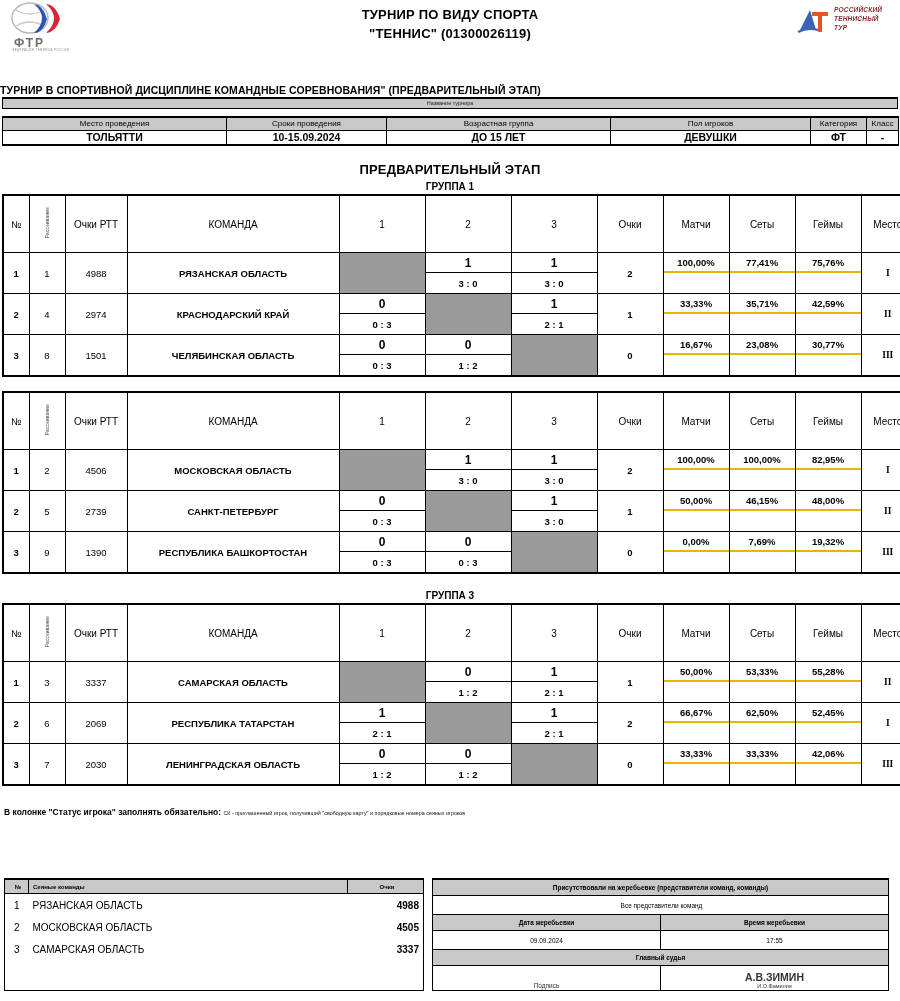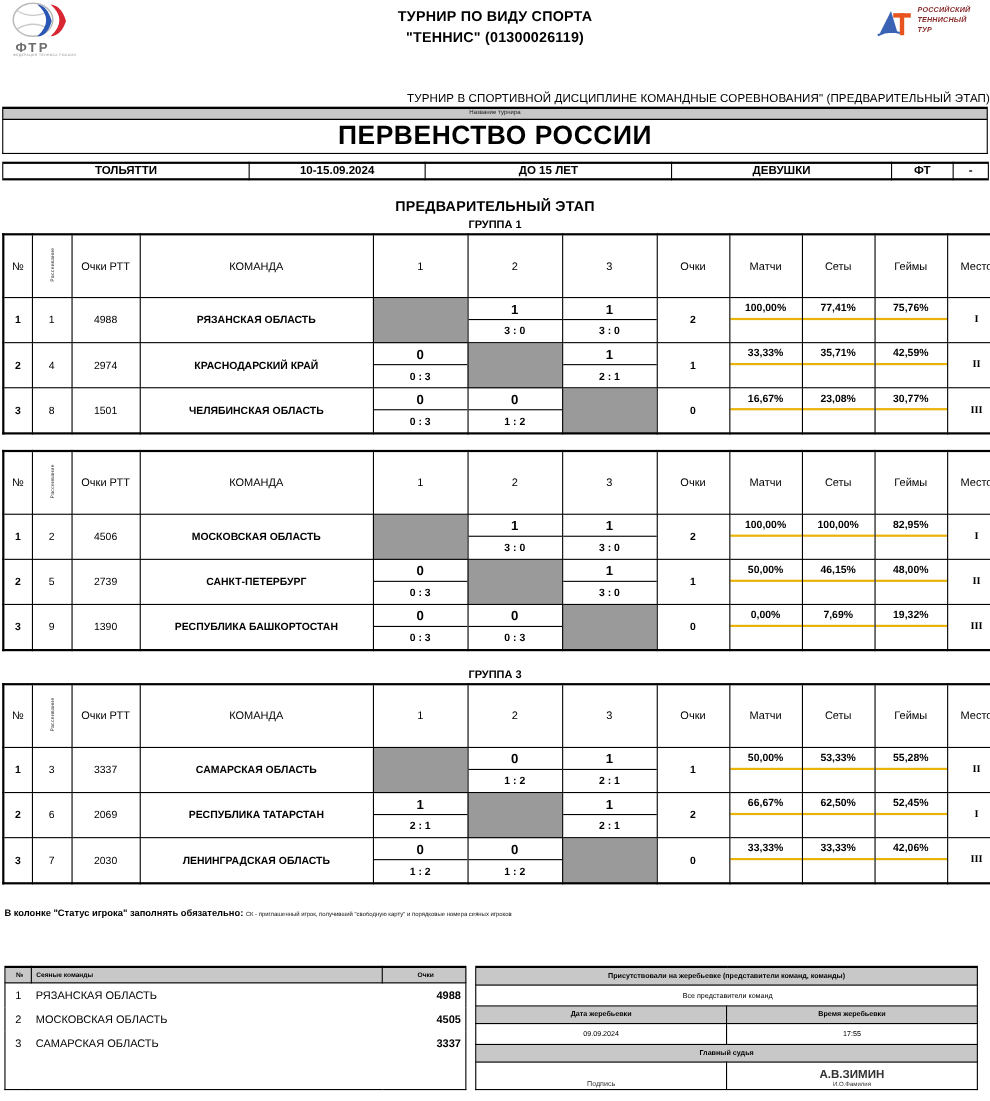--- a/index.html
+++ b/index.html
@@ -39,21 +39,21 @@
     font-size: 6.5px; font-weight: bold; font-style: italic;
     color: #8a2b2b; line-height: 1.35; letter-spacing: .2px;
   }
   .title-main {
     text-align: center; font-size: 13px; font-weight: bold;
     line-height: 1.45; padding-top: 6px; letter-spacing: .2px;
   }
 
   
   .discipline {
-    text-align: right; font-size: 10.5px; font-weight: normal;
+    text-align: left; font-size: 10.5px; font-weight: bold;
     margin-top: 22px; letter-spacing: .1px;
   }
   .band {
     border: 1px solid #000; border-top: 2px solid #000;
     background: #c8c8c8; text-align: center;
     font-size: 5.5px; color: #222; height: 9px; line-height: 9px;
     margin: 1px 2px 0 2px;
   }
   .tour-name {
     border: 1px solid #000; border-top: none;
@@ -211,32 +211,39 @@
       <div class="rtt-lines">
         <div>РОССИЙСКИЙ</div>
         <div>ТЕННИСНЫЙ</div>
         <div>ТУР</div>
       </div>
     </div>
   </div>
 
   <div class="discipline">ТУРНИР В СПОРТИВНОЙ ДИСЦИПЛИНЕ КОМАНДНЫЕ СОРЕВНОВАНИЯ" (ПРЕДВАРИТЕЛЬНЫЙ ЭТАП)</div>
   <div class="band">Название турнира</div>
-  <div class="tour-name">ПЕРВЕНСТВО РОССИИ</div>
 
   <table class="info">
     <colgroup>
       <col style="width:224px">
         <col style="width:160px">
         <col style="width:224px">
       <col style="width:200px">
         <col style="width:56px">
         <col style="width:32px">
     </colgroup>
     <tbody>
+        <tr>
+      <th>Место проведения</th>
+      <th>Сроки проведения</th>
+      <th>Возрастная группа</th>
+      <th>Пол игроков</th>
+      <th>Категория</th>
+      <th>Класс</th>
+    </tr>
     <tr>
       <td>ТОЛЬЯТТИ</td>
       <td>10-15.09.2024</td>
       <td>ДО 15 ЛЕТ</td>
       <td>ДЕВУШКИ</td>
       <td>ФТ</td>
       <td>-</td>
     </tr>
   </tbody>
     </table>

